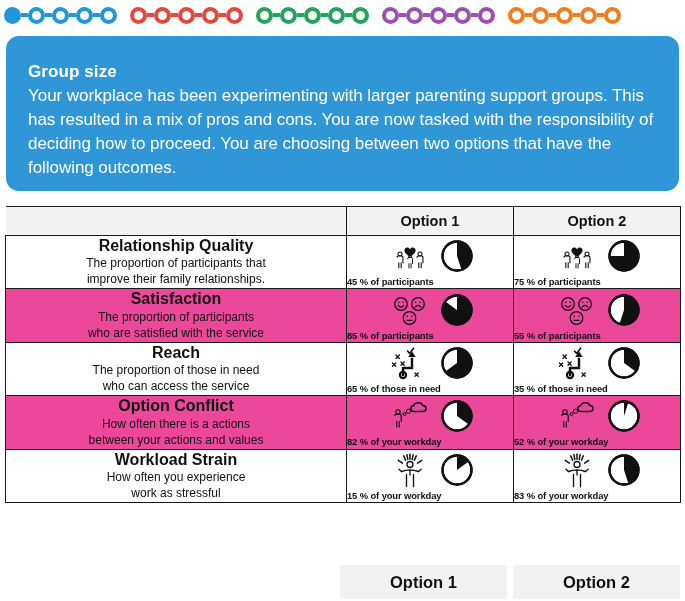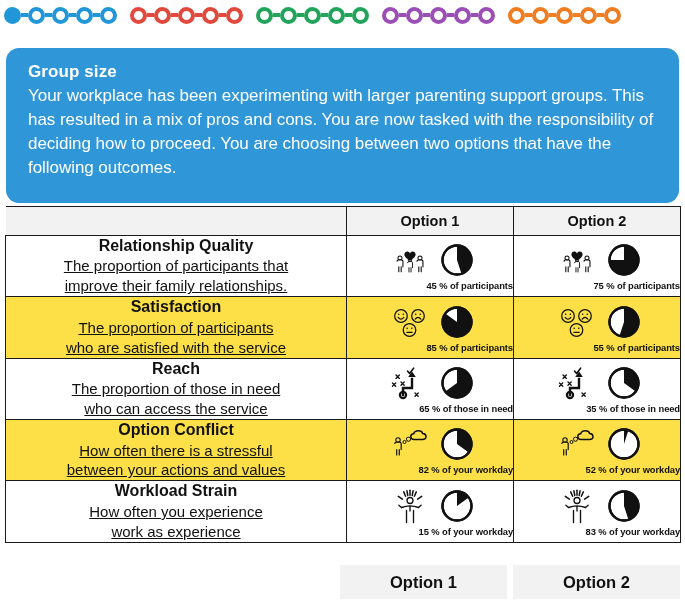--- a/index.html
+++ b/index.html
@@ -32,24 +32,24 @@
     border: 4px solid currentColor;
     background: #ffffff;
     flex: 0 0 auto;
   }
   .dot.filled { background: currentColor; }
   .connector { width: 7px; height: 4px; background: currentColor; flex: 0 0 auto; }
 
   
   #banner {
     position: absolute;
-    left: 6px; top: 48px;
+    left: 6px; top: 36px;
     width: 673px; height: 155px;
     border-radius: 13px;
-    padding: 14px 22px 10px 22px;
+    padding: 26px 22px 10px 22px;
     color: #ffffff;
   }
   #banner .b-title {
     font-size: 17px; font-weight: bold;
     letter-spacing: .1px;
     margin: 0 0 2px 0;
   }
   #banner .b-body {
     font-size: 17px;
     line-height: 1.42;
@@ -84,31 +84,31 @@
   thead th {
     height: 29px;
     background: #f2f2f2;
     font-size: 14.5px;
     font-weight: bold;
     color: #111;
     text-align: center;
   }
   thead th.blank { background: #f2f2f2; border-left: none; }
 
-  tbody tr.shaded td { background: #fde047; }
+  tbody tr.shaded td { background: #ec4899; }
   tbody tr td { background: #ffffff; }
 
   td.label-cell {
     text-align: center;
     padding: 7px 10px 8px 10px;
   }
   .attr-title { font-size: 16px; font-weight: bold; color: #111; line-height: 1.28; }
-  .attr-desc  { font-size: 15px; color: #111; line-height: 1.33; text-decoration: underline; }
-
-  td.opt-cell { text-align: right; padding: 6px 4px 5px 4px; }
+  .attr-desc  { font-size: 12px; color: #111; line-height: 1.33; }
+
+  td.opt-cell { text-align: left; padding: 6px 4px 5px 4px; }
   .opt-inner {
     display: flex; align-items: center; justify-content: center;
     gap: 7px; height: 38px;
   }
   .icon-box { width: 46px; height: 38px; display:flex; align-items:center; justify-content:center; }
   .pie-box  { width: 34px; height: 34px; }
   .val-text {
     font-size: 9.4px; font-weight: bold; color: #111;
     margin-top: 1px; letter-spacing: -0.1px;
   }
@@ -373,21 +373,21 @@
                     <path d="M17,17 L17,2.5 A14.5,14.5 0 0,1 28.73,25.52 Z" fill="#111"></path>
                     <circle cx="17" cy="17" r="14.5" fill="none" stroke="#111" stroke-width="2.3"></circle>
                   </svg></span>
               </div>
               <div class="val-text">35 % of those in need</div>
             </td>
           </tr>
           <tr class="shaded">
             <td class="label-cell">
               <div class="attr-title">Option Conflict</div>
-              <div class="attr-desc">How often there is a stressful</div>
+              <div class="attr-desc">How often there is a actions</div>
               <div class="attr-desc">between your actions and values</div>
             </td>
             <td class="opt-cell">
               <div class="opt-inner">
                 <span class="icon-box">
                   <svg viewBox="0 0 46 38" width="46" height="38" xmlns="http://www.w3.org/2000/svg">
                     <circle cx="11" cy="15" r="2.2" fill="none" stroke="#111" stroke-width="1.1"></circle>
                     <path d="M7.8,18.4 q0,-1.4 3.2,-1.4 q3.2,0 3.2,1.4 l0,6.2 M9.7,24.6 l0,5.4 M12.3,24.6 l0,5.4" fill="none" stroke="#111" stroke-width="1.2" stroke-linecap="round"></path>
                     <circle cx="17.5" cy="17" r="1.5" fill="none" stroke="#111" stroke-width="1.0"></circle>
                     <circle cx="21.5" cy="14.2" r="2.1" fill="none" stroke="#111" stroke-width="1.0"></circle>
@@ -419,21 +419,21 @@
                     <circle cx="17" cy="17" r="14.5" fill="none" stroke="#111" stroke-width="2.3"></circle>
                   </svg></span>
               </div>
               <div class="val-text">52 % of your workday</div>
             </td>
           </tr>
           <tr class="">
             <td class="label-cell">
               <div class="attr-title">Workload Strain</div>
               <div class="attr-desc">How often you experience</div>
-              <div class="attr-desc">work as experience</div>
+              <div class="attr-desc">work as stressful</div>
             </td>
             <td class="opt-cell">
               <div class="opt-inner">
                 <span class="icon-box">
                   <svg viewBox="0 0 46 38" width="46" height="38" xmlns="http://www.w3.org/2000/svg">
                     <circle cx="23" cy="13.5" r="3.0" fill="none" stroke="#111" stroke-width="1.3"></circle>
                     <path d="M14.5,20.5 q8.5,-3.2 17,0 M19.5,23.5 l0,12 M26.5,23.5 l0,12 M23,20 l0,4" fill="none" stroke="#111" stroke-width="1.35" stroke-linecap="round"></path>
                     <path d="M14.5,20.5 l-2.6,-2.2 M31.5,20.5 l2.6,-2.2" fill="none" stroke="#111" stroke-width="1.35" stroke-linecap="round"></path>
                     <g stroke="#111" stroke-width="1.5" stroke-linecap="round">
                       <path d="M23,8.2 l0,-5.0"></path>

